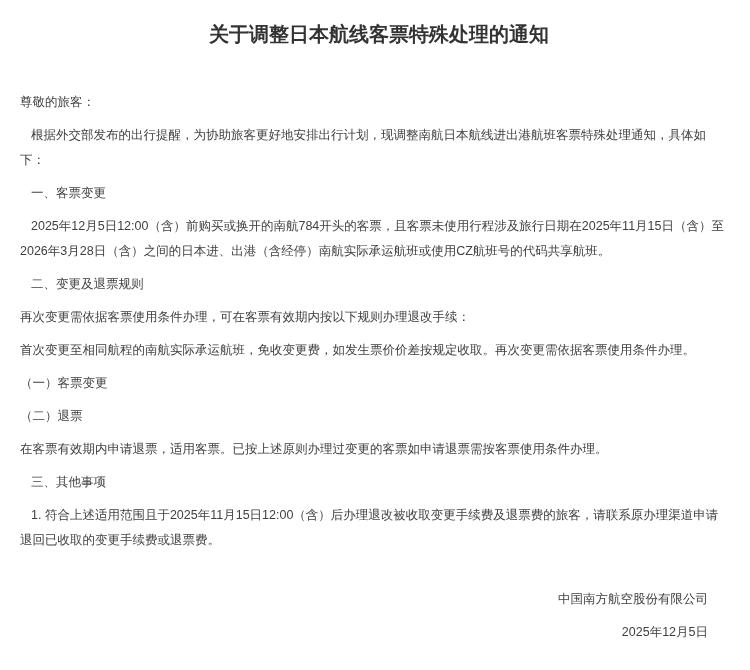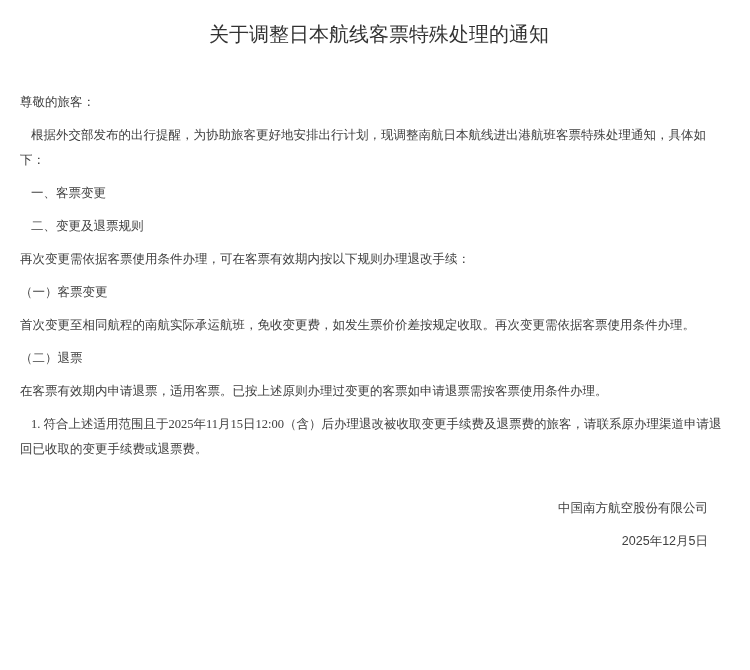--- a/index.html
+++ b/index.html
@@ -18,34 +18,33 @@
     box-sizing: border-box;
     width: 750px;
     height: 670px;
     padding: 0 12px 0 20px;
     background: #ffffff;
   }
   .notice-title {
     margin: 22px 0 44px 0;
     font-size: 20px;
     line-height: 24px;
-    font-weight: normal;
+    font-weight: bold;
     text-align: center;
     color: #333333;
   }
   .para {
     margin: 0 12px 8px 0;
     font-size: 12.5px;
     line-height: 25px;
     color: #404040;
     text-indent: 0;
   }
   .para.indent {
     text-indent: 11px;
-    font-family: Liberation Serif, serif;
   }
   .signature {
     margin-top: 34px;
     padding-right: 18px;
     text-align: right;
   }
   .signature .para {
     text-indent: 0;
   }
 </style>
@@ -55,33 +54,35 @@
 <div class="notice">
 
   <h1 class="notice-title">关于调整日本航线客票特殊处理的通知</h1>
 
   <p class="para">尊敬的旅客：</p>
 
   <p class="para indent">根据外交部发布的出行提醒，为协助旅客更好地安排出行计划，现调整南航日本航线进出港航班客票特殊处理通知，具体如下：</p>
 
   <p class="para indent">一、客票变更</p>
 
+  <p class="para indent">2025年12月5日12:00（含）前购买或换开的南航784开头的客票，且客票未使用行程涉及旅行日期在2025年11月15日（含）至2026年3月28日（含）之间的日本进、出港（含经停）南航实际承运航班或使用CZ航班号的代码共享航班。</p>
 
   <p class="para indent">二、变更及退票规则</p>
 
   <p class="para">再次变更需依据客票使用条件办理，可在客票有效期内按以下规则办理退改手续：</p>
 
+  <p class="para">首次变更至相同航程的南航实际承运航班，免收变更费，如发生票价价差按规定收取。再次变更需依据客票使用条件办理。</p>
+
   <p class="para">（一）客票变更</p>
-
-  <p class="para">首次变更至相同航程的南航实际承运航班，免收变更费，如发生票价价差按规定收取。再次变更需依据客票使用条件办理。</p>
 
   <p class="para">（二）退票</p>
 
   <p class="para">在客票有效期内申请退票，适用客票。已按上述原则办理过变更的客票如申请退票需按客票使用条件办理。</p>
 
+  <p class="para indent">三、其他事项</p>
 
   <p class="para indent">1. 符合上述适用范围且于2025年11月15日12:00（含）后办理退改被收取变更手续费及退票费的旅客，请联系原办理渠道申请退回已收取的变更手续费或退票费。</p>
 
 
   <div class="signature">
     <p class="para">中国南方航空股份有限公司</p>
     <p class="para">2025年12月5日</p>
   </div>
 
 </div>

